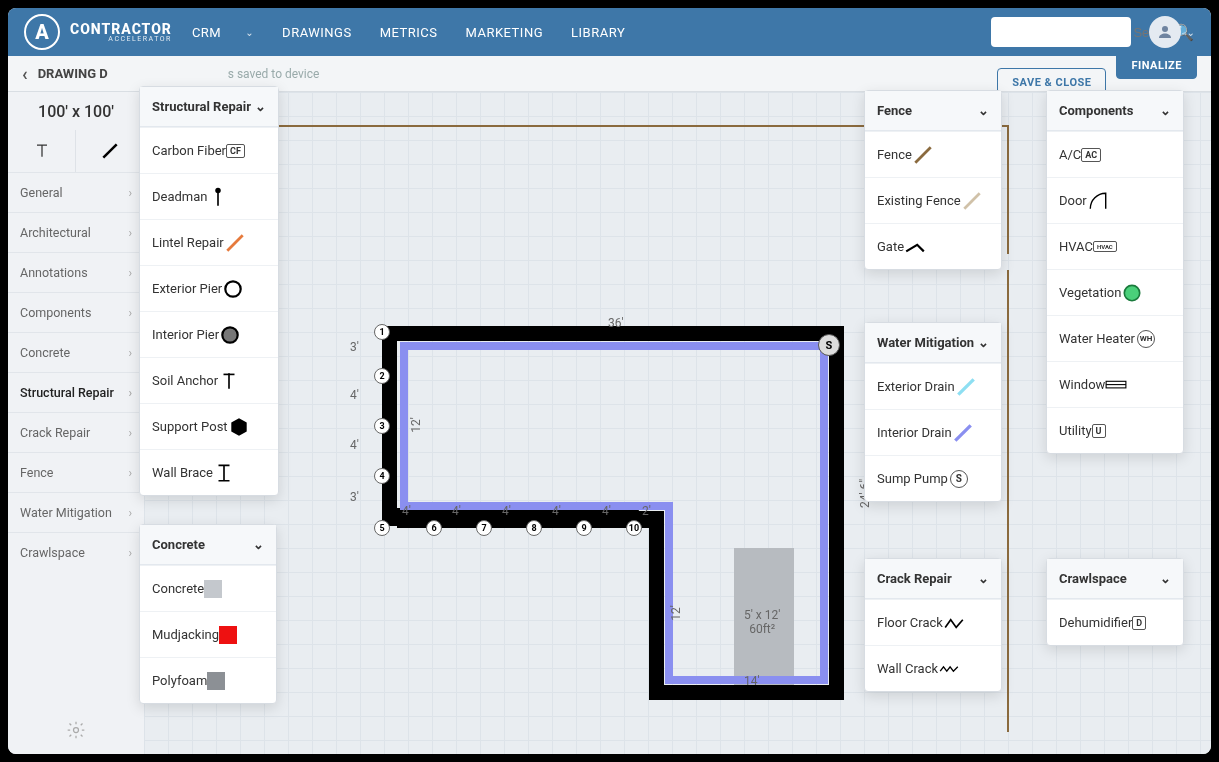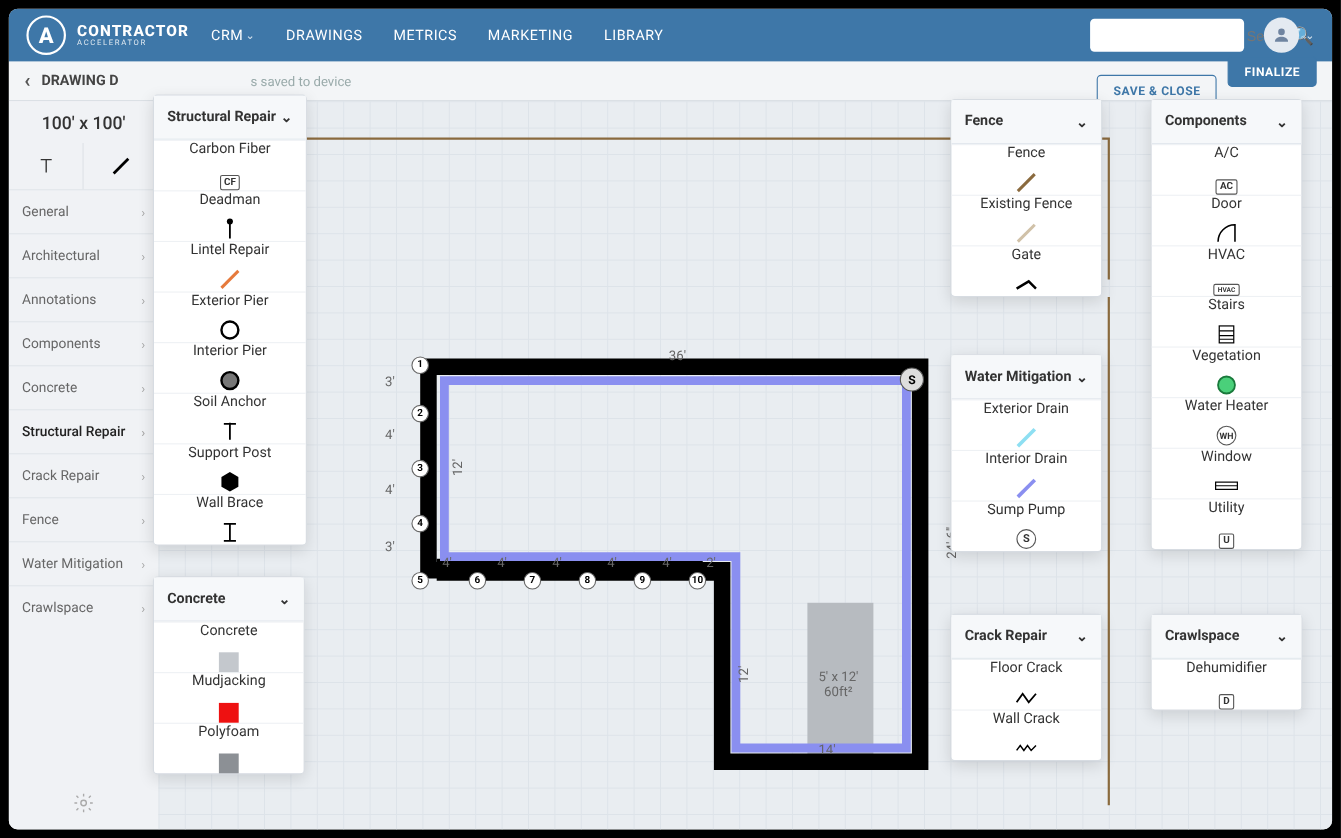--- a/index.html
+++ b/index.html
@@ -26,25 +26,25 @@
   align-items: center;
   padding: 0 16px;
   color: #fff;
 }
 .logo { display: flex; align-items: center; gap: 10px; margin-right: 20px; }
 .logo-mark {
   width: 36px; height: 36px; border: 2px solid #fff; border-radius: 50%;
   display: flex; align-items: center; justify-content: center;
   font-weight: 800; font-size: 20px;
 }
-.logo-text { display:flex; flex-direction:column; line-height:1; }
+.logo-text { display:flex; flex-direction:column; line-height:1;text-align:right; }
 .logo-text .t1 { font-weight:800; letter-spacing:1px; font-size:14px; }
 .logo-text .t2 { font-size:7px; letter-spacing:1.5px; opacity:.85; }
 .nav { display: flex; gap: 28px; }
-.nav-item { font-size: 13px; letter-spacing: .5px; cursor: pointer; display:flex; align-items:center; gap:2px; }
+.nav-item { font-size: 13px; letter-spacing: .5px; cursor: pointer; display:flex; align-items:center; gap:24px; }
 .chev{font-size:10px;opacity:.8;}
 .spacer { flex: 1; }
 .search {
   width: 140px; height: 30px; background: #fff; border-radius: 4px;
   display: flex; align-items: center; padding: 0 8px; color:#777;
 }
 .search input { border: none; outline: none; flex: 1; font-size: 13px; background: transparent; text-align: right; }
 .avatar { width: 32px; height: 32px; background:#e4eaf1; border-radius:50%; margin-left:18px; display:flex;align-items:center;justify-content:center;color:#6f84a0;}
 .avatar-chev{color:#fff;margin-left:6px;font-size:10px;opacity:.8;}
 
@@ -92,22 +92,22 @@
 }
 
 
 .panel {
   position:absolute; background:#fff; border:1px solid #d7dce2; border-radius:4px;
   box-shadow:0 4px 14px rgba(0,0,0,.12); width:138px;
   font-size:13px;
 }
 .panel .p-head{ height:40px; background:#f6f8fa; border-bottom:1px solid #e3e8ee;
   display:flex;align-items:center; padding:0 12px; font-weight:700; color:#333; justify-content:space-between; cursor:pointer;}
-.panel .p-item{ height:46px; display:flex; align-items:center; padding:0 12px; justify-content:space-between;
-  border-top:1px solid #eef1f4; cursor:pointer; color:#333;flex-direction:column;}
+.panel .p-item{ height:46px; display:flex; align-items:center; padding:0 12px; 
+  border-top:1px solid #eef1f4; cursor:pointer; color:#333;}
 .panel .p-item:first-of-type{border-top:none;}
 .p-item .ic{ width:22px; height:22px; display:flex;align-items:center;justify-content:center;}
 .swatch{ width:18px;height:18px;}
 .boxlabel{border:1px solid #555; font-size:9px; padding:1px 3px; font-weight:700; border-radius:2px;}
 
 
 .plan { position:absolute; top:36px; left:220px; width:640px; height:640px; }
 .plan .measure{ position:absolute; font-size:12px; color:#666;}
 .circ{ width:16px; height:16px; border:1.5px solid #666; border-radius:50%; background:#fff; font-size:9px;
   display:flex;align-items:center;justify-content:center; position:absolute; font-weight:700;}
@@ -469,31 +469,20 @@
             <svg viewBox="0 0 20 20">
               <path d="M3 17 A14 14 0 0 1 17 3 L17 17" stroke="#000" fill="none" stroke-width="1.3"></path>
             </svg>
           </span>
         </div>
       <div class="p-item">
           <span>HVAC</span>
           <span class="boxlabel" style="font-size:6px">HVAC</span>
         </div>
       <div class="p-item">
-          <span>Stairs</span>
-          <span class="ic">
-            <svg viewBox="0 0 20 20">
-              <rect x="4" y="3" width="12" height="14" fill="none" stroke="#000"></rect>
-              <line x1="4" y1="7" x2="16" y2="7" stroke="#000"></line>
-              <line x1="4" y1="11" x2="16" y2="11" stroke="#000"></line>
-              <line x1="4" y1="14" x2="16" y2="14" stroke="#000"></line>
-            </svg>
-          </span>
-        </div>
-      <div class="p-item">
           <span>Vegetation</span>
           <span class="ic">
             <svg viewBox="0 0 20 20">
               <circle cx="10" cy="10" r="7" fill="#4ad07a" stroke="#1a7a3c" stroke-width="1.5"></circle>
             </svg>
           </span>
         </div>
       <div class="p-item">
           <span>Water Heater</span>
           <span class="ic">

